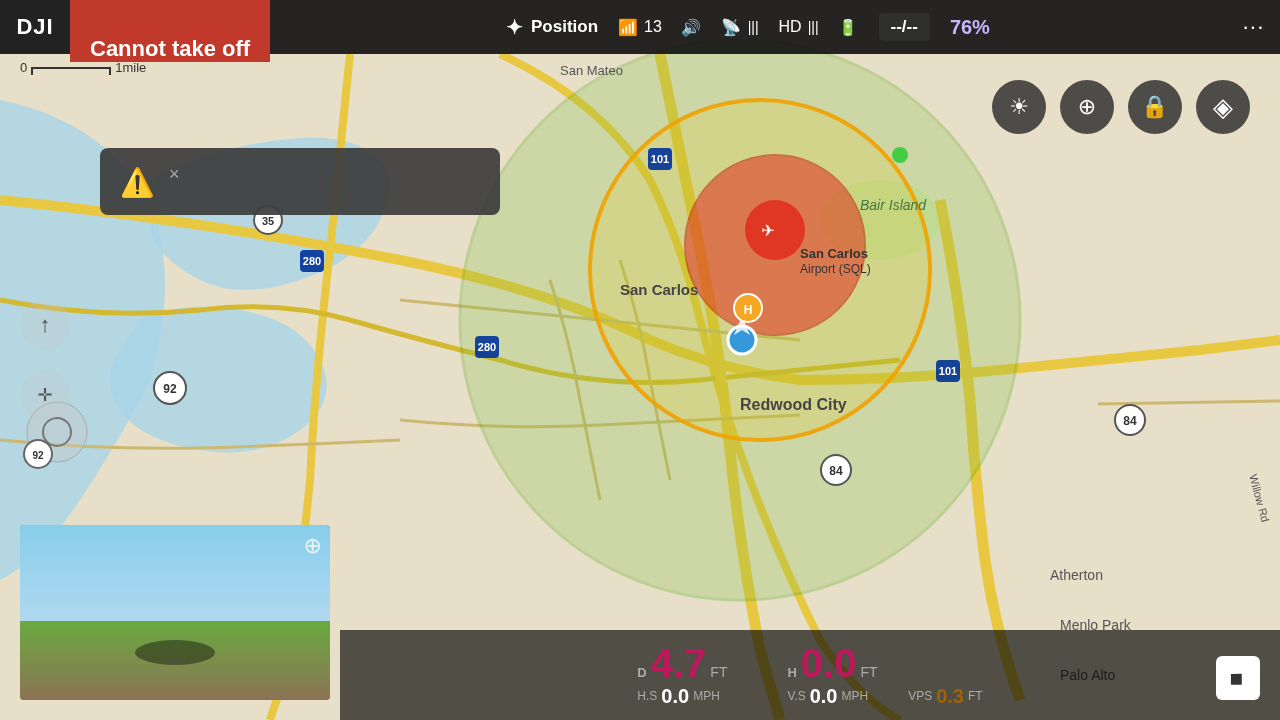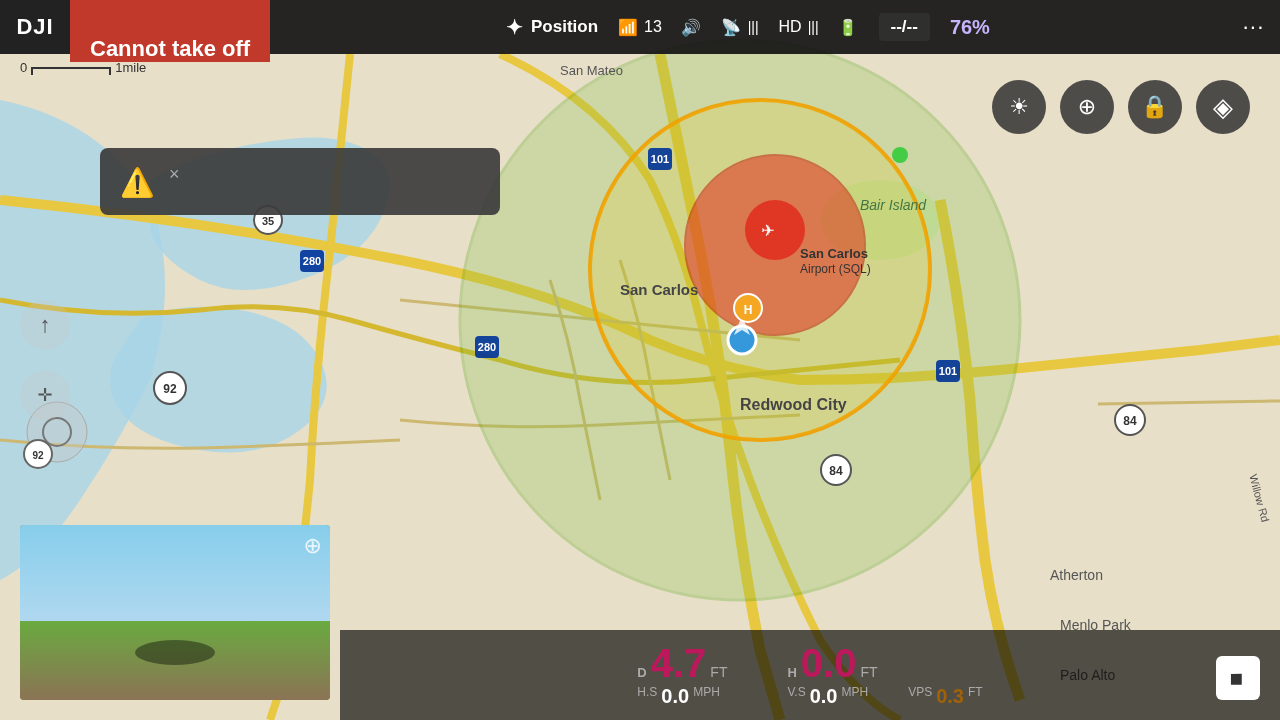--- a/index.html
+++ b/index.html
@@ -294,21 +294,21 @@
     }
 
     .hud-sub {
       display: flex;
       gap: 40px;
       margin-top: 2px;
     }
 
     .hud-sub-item {
       display: flex;
-      align-items: flex-start;
+      align-items: center;
       gap: 4px;
     }
 
     .hud-sub-label {
       color: #aaa;
       font-size: 12px;
     }
 
     .hud-sub-value {
       color: white;

